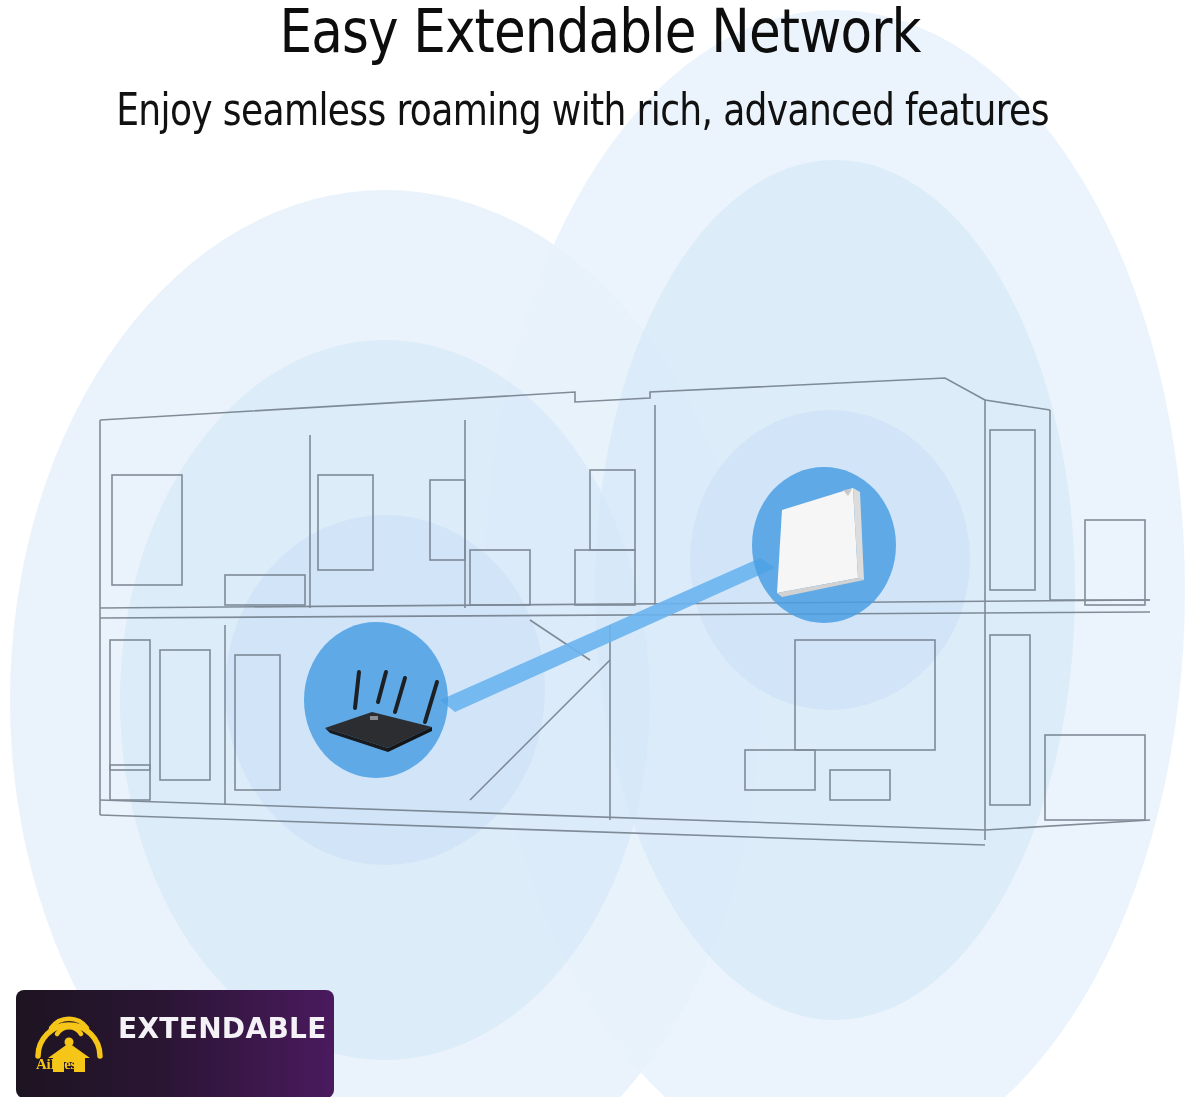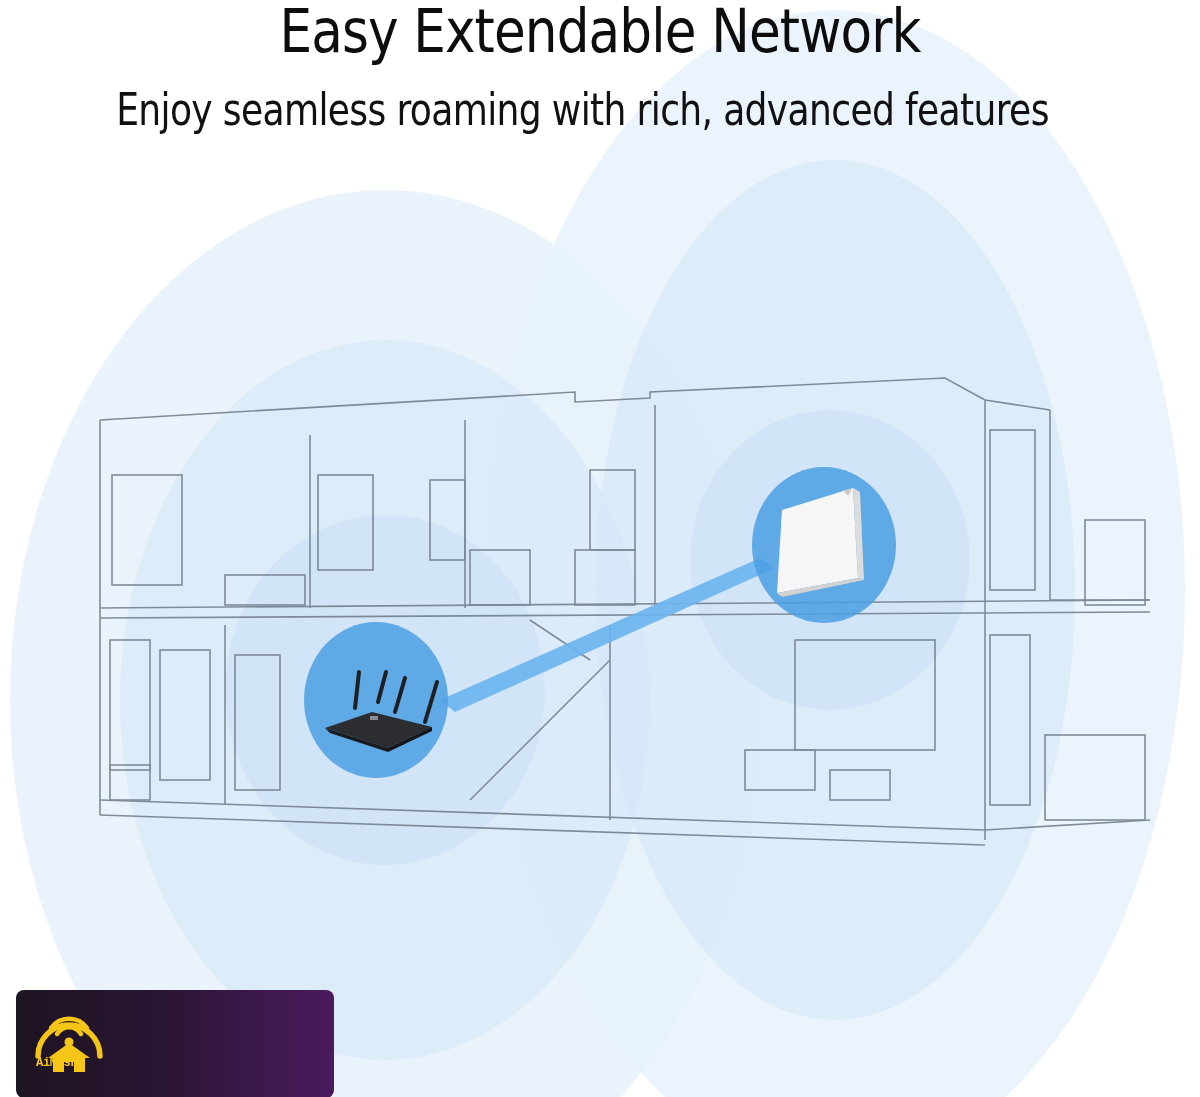--- a/index.html
+++ b/index.html
@@ -4,21 +4,21 @@
 <style>
   html, body { margin:0; padding:0; background:#ffffff; }
   body { width:1200px; height:1097px; position:relative; overflow:hidden; font-family:"Liberation Sans", sans-serif; }
   .title { position:absolute; left:0; width:1200px; top:-4px; text-align:center; font-family:"DejaVu Sans", sans-serif; font-size:60px; font-weight:400; color:#0d0d0d; letter-spacing:-1px; transform:scaleX(0.86); transform-origin:center; }
   .subtitle { position:absolute; left:0; width:1165px; top:84px; text-align:center; font-family:"DejaVu Sans", sans-serif; font-size:44px; color:#111; letter-spacing:-0.8px; transform:scaleX(0.82); transform-origin:center; }
   .scene { position:absolute; left:0; top:0; width:1200px; height:1097px; }
   .badge { position:absolute; left:16px; top:990px; width:318px; height:108px; border-radius:8px;
            background:linear-gradient(90deg,#1d1421 0%, #2a1533 45%, #4a1a5e 100%); }
   .badge-text { position:absolute; left:102px; top:22px; color:#f4f2f6; font-family:"DejaVu Sans", sans-serif; font-weight:700; font-size:28px; line-height:34px; letter-spacing:0.3px; }
   .badge-logo { position:absolute; left:10px; top:8px; width:86px; height:92px; }
-  .aimesh { position:absolute; left:20px; top:66px; color:#f5c518; font-family:Liberation Mono, monospace; font-weight:700; font-size:12px; letter-spacing:-0.3px; }
+  .aimesh { position:absolute; left:20px; top:66px; color:#f5c518; font-family:Liberation Serif, serif; font-weight:700; font-size:15px; letter-spacing:-0.3px; }
 </style>
 </head>
 <body>
 
 <svg class="scene" viewBox="0 0 1200 1097" xmlns="http://www.w3.org/2000/svg">
   <defs>
     <radialGradient id="cov" cx="50%" cy="50%" r="50%">
       <stop offset="0%" stop-color="#cfe3f7" stop-opacity="0.55"></stop>
       <stop offset="80%" stop-color="#d8eaf9" stop-opacity="0.55"></stop>
       <stop offset="100%" stop-color="#e4f0fb" stop-opacity="0.35"></stop>
@@ -113,14 +113,15 @@
 <div class="badge">
   <svg class="badge-logo" viewBox="0 0 86 92">
     <path d="M12 58 A31 31 0 1 1 74 58" fill="none" stroke="#f5c518" stroke-width="5.5" stroke-linecap="round"></path>
     <path d="M25 30 A22 22 0 0 1 61 30" fill="none" stroke="#f5c518" stroke-width="4.5" stroke-linecap="round"></path>
     <path d="M31 36 A14 14 0 0 1 55 36" fill="none" stroke="#f5c518" stroke-width="4.5" stroke-linecap="round"></path>
     <circle cx="43" cy="44" r="4.5" fill="#f5c518"></circle>
     <polygon points="43,45 22,60 27,60 27,74 38,74 38,64 48,64 48,74 59,74 59,60 64,60" fill="#f5c518"></polygon>
   </svg>
   <div class="aimesh">AiMesh</div>
   <div class="badge-text">
+    <div>EXTENDABLE</div>
   </div>
 </div>
 
 </body></html>

